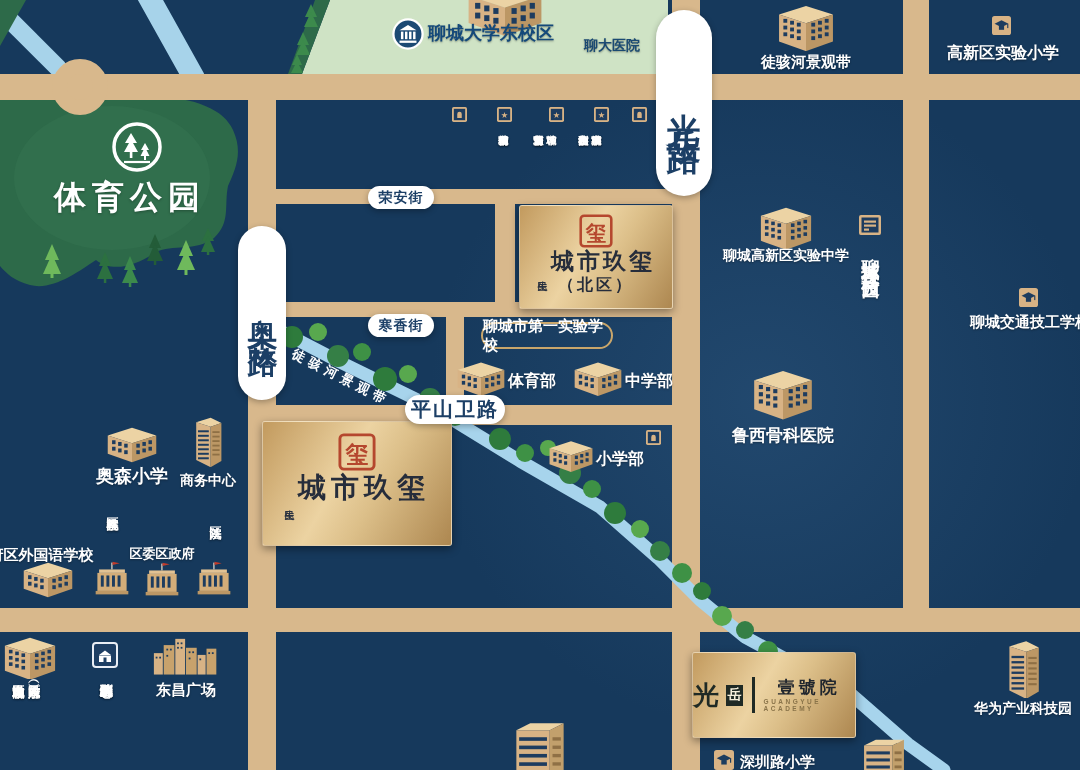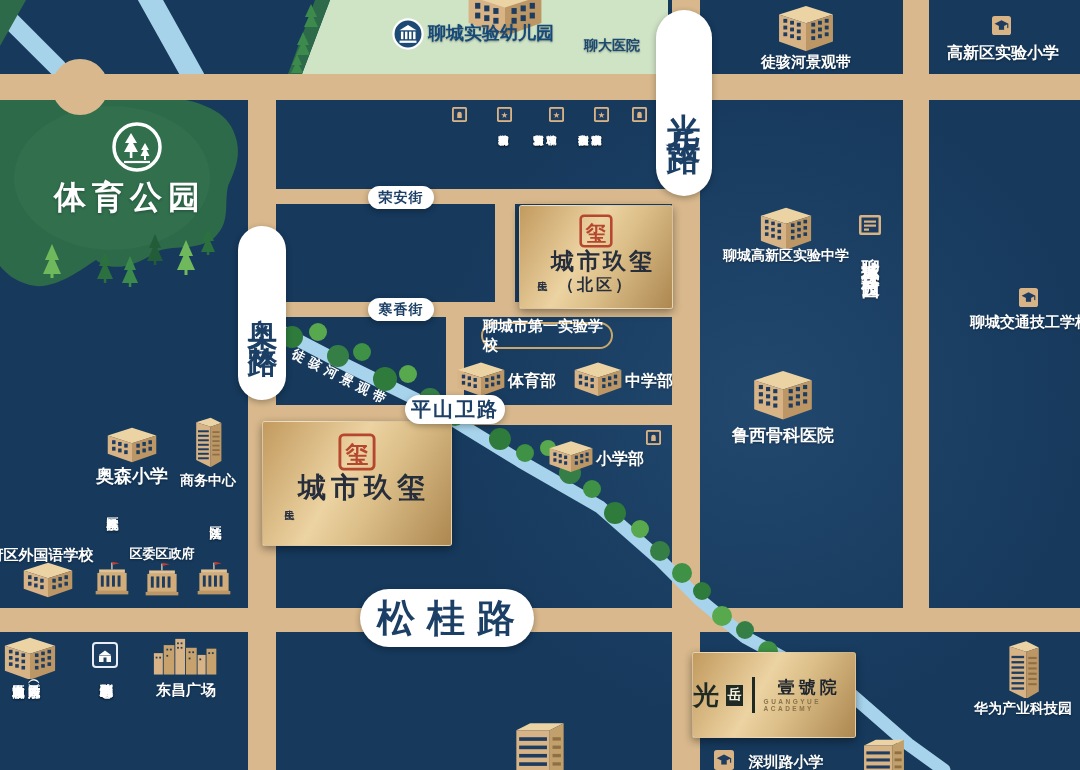--- a/index.html
+++ b/index.html
@@ -19,21 +19,21 @@
     white-space:pre-line;text-shadow:0 1px 2px rgba(0,0,0,.35);}
   .place-label.vertical{writing-mode:vertical-rl;text-orientation:upright;line-height:1.3;}
   .pill{position:absolute;background:#fff;border-radius:999px;display:flex;align-items:center;justify-content:center;
     color:#1c3f66;font-weight:800;box-shadow:0 2px 6px rgba(0,0,0,.3);z-index:6;}
   .pill.v{writing-mode:vertical-rl;text-orientation:upright;}
   #pill-guangyue{left:656px;top:10px;width:56px;height:186px;font-size:34px;letter-spacing:14px;padding-top:8px;box-sizing:border-box;}
   #pill-aosen{left:238px;top:226px;width:48px;height:174px;font-size:30px;letter-spacing:14px;padding-top:8px;box-sizing:border-box;}
   #pill-songgui{left:360px;top:589px;width:174px;height:58px;font-size:38px;letter-spacing:12px;padding-left:10px;box-sizing:border-box;}
   #pill-rongan,#pill-hanxiang{width:66px;height:23px;font-size:14px;letter-spacing:1px;font-weight:700;}
   #pill-rongan{left:368px;top:186px;}
-  #pill-hanxiang{left:368px;top:298px;}
+  #pill-hanxiang{left:368px;top:314px;}
   #pill-pingshanwei{left:405px;top:395px;width:100px;height:29px;font-size:20px;letter-spacing:2px;}
   #school-box{position:absolute;left:481px;top:322px;width:132px;height:27px;border:2px solid #c9a66b;border-radius:15px;
     display:flex;align-items:center;justify-content:center;color:#fff;font-size:15px;font-weight:600;z-index:5;box-sizing:border-box;}
   #river-label{position:absolute;left:297px;top:345px;transform:rotate(27deg);transform-origin:0 0;color:#fff;
     font-size:13px;letter-spacing:5px;font-weight:600;z-index:4;}
   #park-label{position:absolute;left:38px;top:176px;width:184px;text-align:center;color:#fff;font-size:32px;
     font-weight:800;letter-spacing:6px;z-index:5;text-shadow:0 1px 3px rgba(0,0,0,.3);}
   #park-badge{position:absolute;left:111px;top:121px;width:52px;height:52px;z-index:5;}
   .plaque{position:absolute;z-index:4;border-radius:3px;border:1px solid rgba(255,255,255,.35);
     background:linear-gradient(120deg,#c29a5e 0%,#ecd3a2 42%,#dcbf89 60%,#ad8750 100%);
@@ -214,21 +214,20 @@
     <span class="acol">
       <span class="aname">壹號院</span>
       <span class="aen">GUANGYUE ACADEMY</span>
     </span>
   </div>
 
   <div id="school-box">聊城市第一实验学校</div>
 
   <div class="pill v" id="pill-guangyue">光岳路</div>
   <div class="pill v" id="pill-aosen">奥森路</div>
-  <div class="pill" id="pill-songgui">松桂路</div>
   <div class="pill" id="pill-rongan">荣安街</div>
   <div class="pill" id="pill-hanxiang">寒香街</div>
   <div class="pill" id="pill-pingshanwei">平山卫路</div>
 
 <div class="place">
       <div class="place-icon" style="left: 466px; top: -20.08px; width: 78px; height: 56.16px;">
         <svg viewBox="0 0 60 43">
           <polygon points="2,12 30,3 58,12 30,21" fill="#ecd3a4"></polygon>
           <polygon points="2,12 2,33 30,43 30,21" fill="#d8b385"></polygon>
           <polygon points="58,12 58,33 30,43 30,21" fill="#bc9765"></polygon>
@@ -256,21 +255,21 @@
           <polygon points="17,7.5 26,13 8,13" fill="#fff"></polygon>
           <g fill="#fff">
             <rect x="9.5" y="14.5" width="2.6" height="8"></rect>
             <rect x="13.8" y="14.5" width="2.6" height="8"></rect>
             <rect x="18.1" y="14.5" width="2.6" height="8"></rect>
             <rect x="22.4" y="14.5" width="2.6" height="8"></rect>
           </g>
           <rect x="8" y="24" width="18" height="2.4" fill="#fff"></rect>
         </svg>
       </div>
-      <div class="place-label" style="left: 428px; top: 23px; width: 150px; font-size: 18px; color: rgb(20, 73, 122); text-align: left; font-weight: 700;">聊城实验幼儿园</div>
+      <div class="place-label" style="left: 428px; top: 23px; width: 150px; font-size: 18px; color: rgb(20, 73, 122); text-align: left; font-weight: 700;">聊城大学东校区</div>
     </div>
     <div class="place">
       <div class="place-label" style="left: 572px; top: 37px; width: 80px; font-size: 14px; color: rgb(27, 74, 114);">聊大医院</div>
     </div>
     <div class="place">
       <div class="place-icon" style="left: 777px; top: 2.93px; width: 58px; height: 48.14px;">
         <svg viewBox="0 0 60 50">
           <polygon points="2,12 30,3 58,12 30,21" fill="#ecd3a4"></polygon>
           <polygon points="2,12 2,40 30,50 30,21" fill="#d8b385"></polygon>
           <polygon points="58,12 58,40 30,50 30,21" fill="#bc9765"></polygon>
@@ -782,21 +781,21 @@
     </div>
     <div class="place">
       <div class="place-icon" style="left: 714px; top: 750px; width: 20px; height: 20px;">
         <svg viewBox="0 0 22 22">
           <rect width="22" height="22" rx="3" fill="#d8b385"></rect>
           <polygon points="11,5 19,9 11,13 3,9" fill="#1d3c5f"></polygon>
           <rect x="8" y="11.5" width="6" height="4.5" fill="#1d3c5f"></rect>
           <rect x="17.6" y="9" width="1.3" height="5" fill="#1d3c5f"></rect>
         </svg>
       </div>
-      <div class="place-label" style="left: 740px; top: 753px; width: 92px; font-size: 15px; text-align: center;">深圳路小学</div>
+      <div class="place-label" style="left: 740px; top: 753px; width: 92px; font-size: 15px; text-align: left;">深圳路小学</div>
     </div>
     <div class="place">
       <div class="place-icon" style="left: 857px; top: 735.61px; width: 54px; height: 84.78px;">
         <svg viewBox="0 0 46 72">
           <polygon points="6,8 16,3 40,3 30,8" fill="#ecd3a4"></polygon>
           <rect x="6" y="8" width="24" height="64" fill="#d8b385"></rect>
           <polygon points="30,8 40,3 40,68 30,72" fill="#c2a06c"></polygon>
           <g fill="#1d3c5f">
             <rect x="8" y="13" width="20" height="2.6"></rect>
             <rect x="8" y="19" width="20" height="2.6"></rect>

